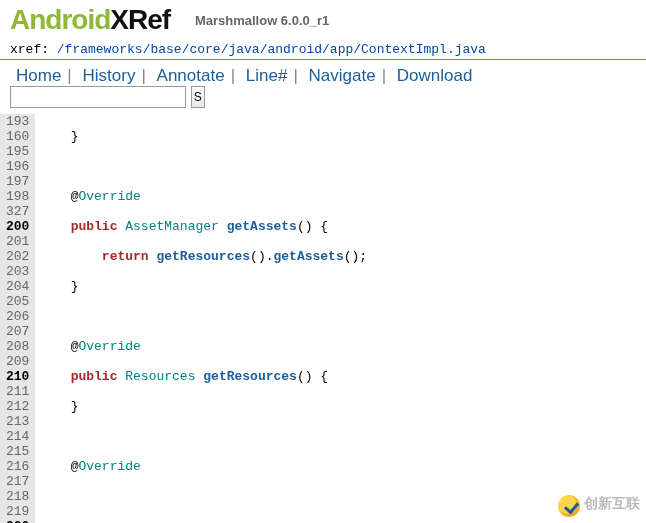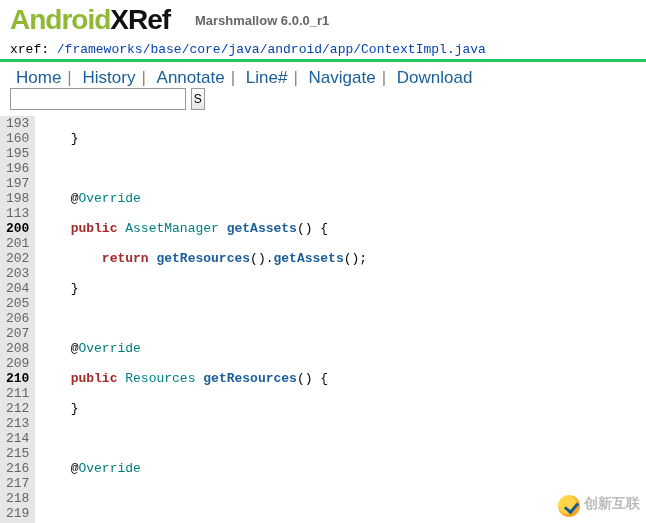--- a/index.html
+++ b/index.html
@@ -25,21 +25,21 @@
     font-size: 13px;
     color: #666;
     margin-left: 18px;
     font-weight: bold;
     vertical-align: 4px;
   }
   .xref-line {
     font-family: "Courier New", monospace;
     font-size: 13px;
     padding: 6px 10px 2px 10px;
-    border-bottom: 3px solid #22c55e;
+    border-bottom: 1px solid #22c55e;
   }
   .xref-path { color: #0645ad; }
   .nav {
     padding: 6px 10px;
     font-size: 17px;
   }
   .nav a {
     color: #1a5e9a;
     text-decoration: none;
     padding: 0 6px;
@@ -137,21 +137,21 @@
 </div>
 
 <div class="code-wrap">
   <div class="gutter" id="gutter">
       <div>193</div>
       <div>160</div>
       <div>195</div>
       <div>196</div>
       <div>197</div>
       <div>198</div>
-      <div>113</div>
+      <div>327</div>
       <div class="hl">200</div>
       <div>201</div>
       <div>202</div>
       <div>203</div>
       <div>204</div>
       <div>205</div>
       <div>206</div>
       <div>207</div>
       <div>208</div>
       <div>209</div>

